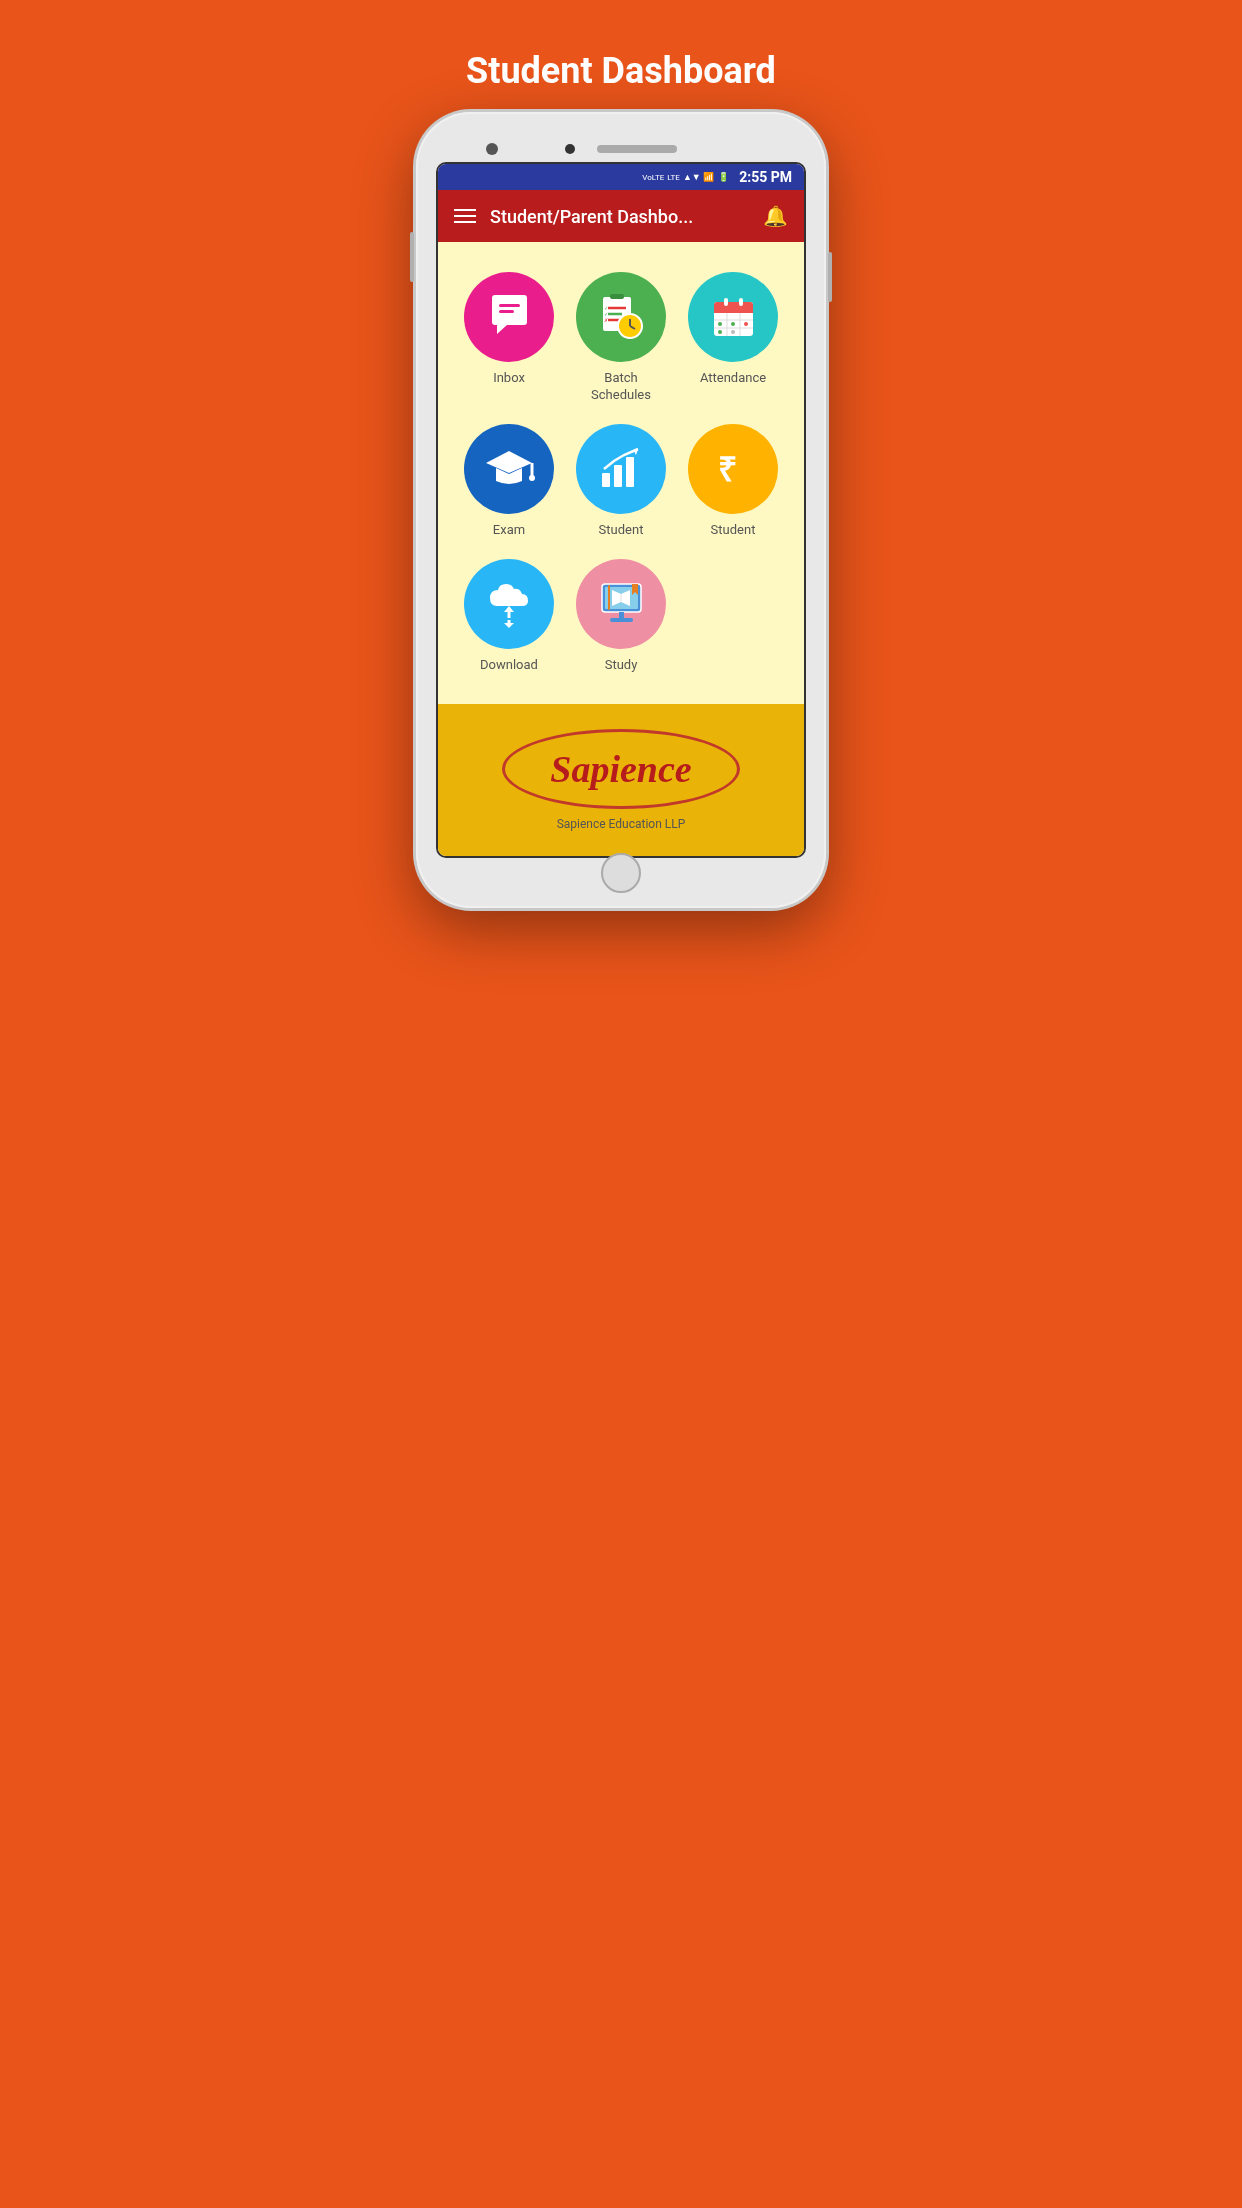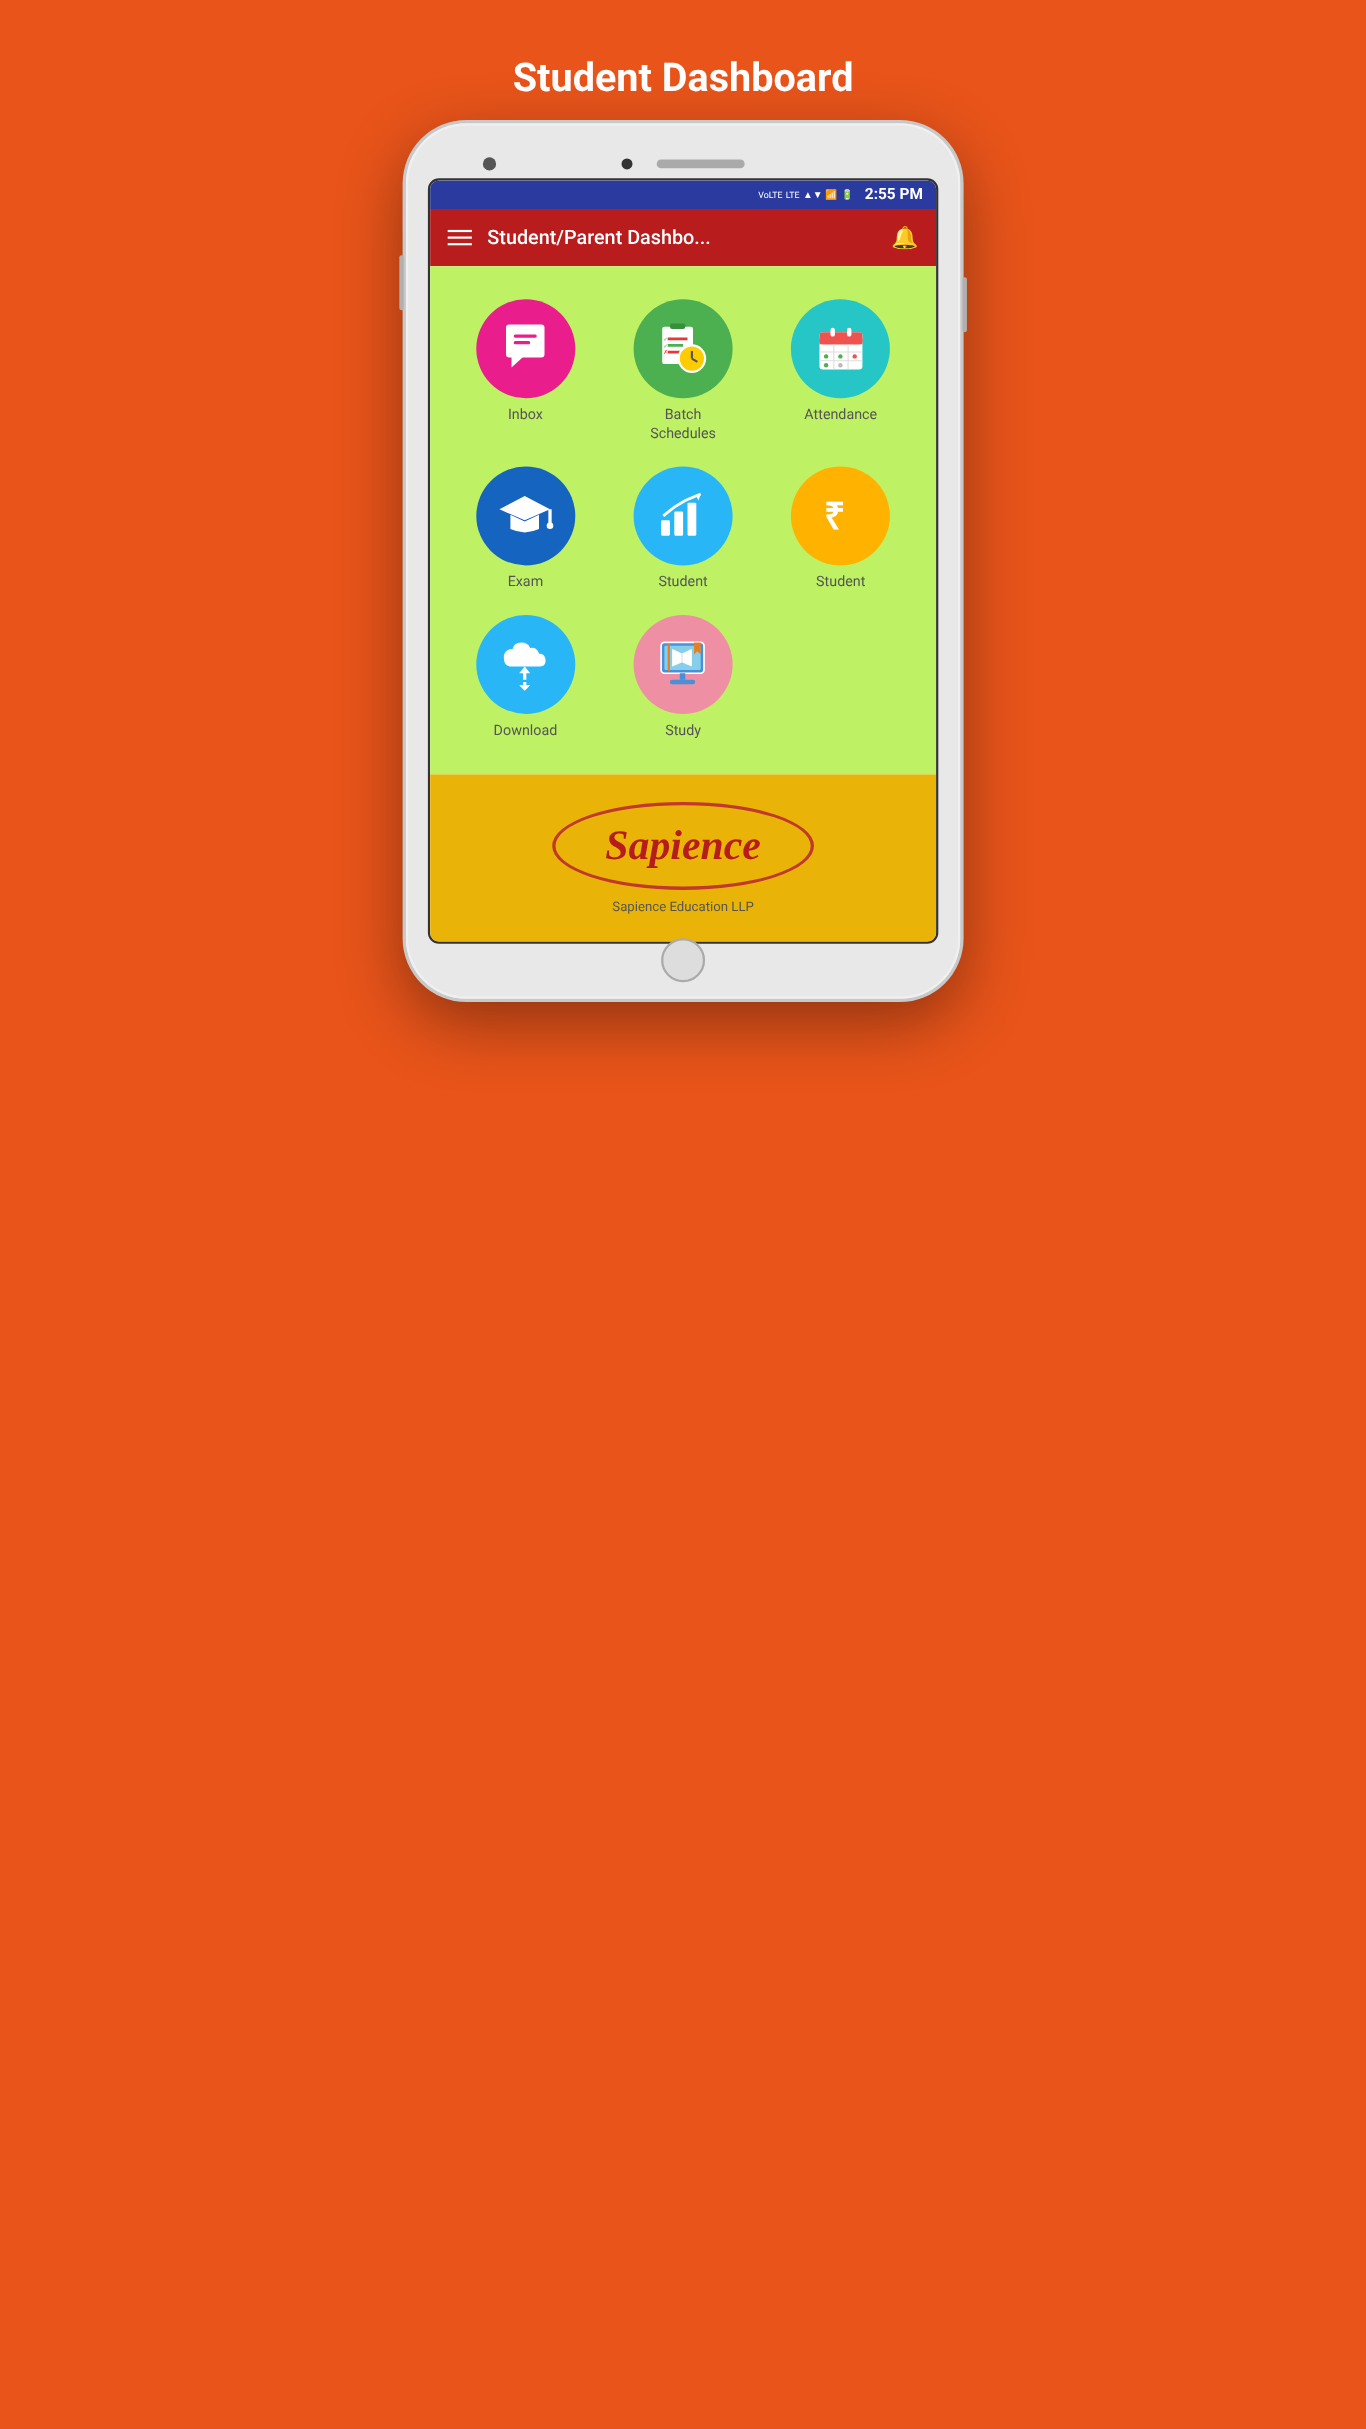--- a/index.html
+++ b/index.html
@@ -19,21 +19,21 @@
       color: white;
       font-size: 36px;
       font-weight: bold;
       text-align: center;
       padding: 30px 0 20px;
       width: 100%;
     }
 
     .phone-wrapper {
       position: relative;
-      width: 504px;
+      width: 410px;
       background: #e8e8e8;
       border-radius: 55px;
       padding: 20px;
       box-shadow: 0 0 0 3px #c8c8c8, 0 20px 60px rgba(0,0,0,0.4), inset 0 0 0 2px #f0f0f0;
     }
 
     .phone-top {
       display: flex;
       justify-content: center;
       align-items: center;
@@ -127,21 +127,21 @@
       color: white;
     }
 
     .bell-icon {
       font-size: 20px;
       color: white;
       cursor: pointer;
     }
 
     .app-content {
-      background: #bef264;
+      background: #fef9c3;
       padding: 20px 10px;
     }
 
     .grid {
       display: grid;
       grid-template-columns: repeat(3, 1fr);
       gap: 20px 10px;
       padding: 10px;
     }
 

